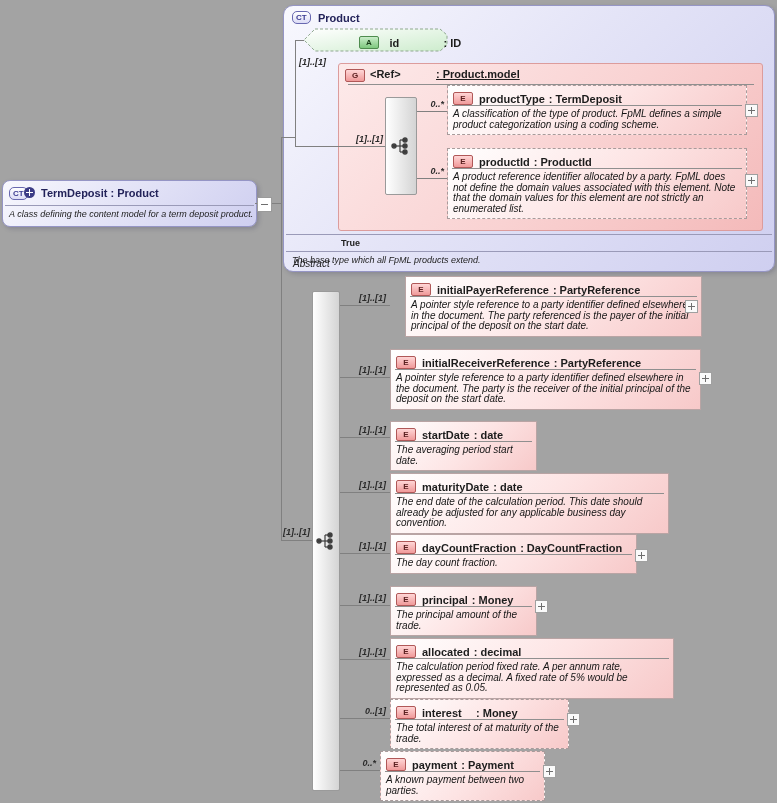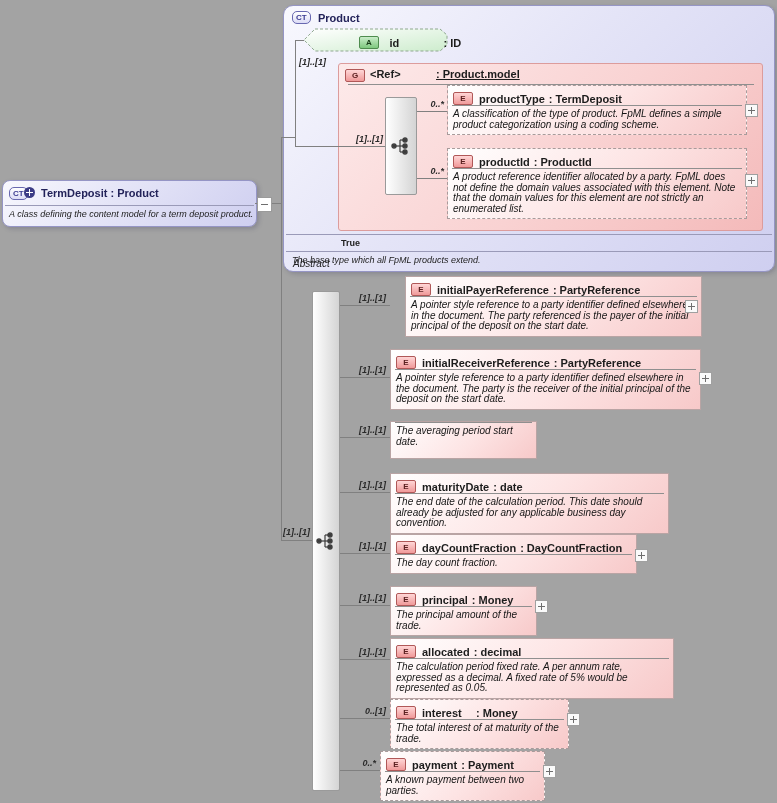--- a/index.html
+++ b/index.html
@@ -203,20 +203,21 @@
   <div class="plusbox" style="left:685px;top:300px;"></div>
 
   <div class="ebox" style="left:390px;top:349px;width:309px;min-height:55px;">
     <div class="ebox-head"><span class="badge pink">E</span><span class="ename">initialReceiverReference</span><span class="etype">: PartyReference</span></div>
     <div class="sep"></div>
     <div class="edesc">A pointer style reference to a party identifier defined elsewhere in the document. The party is the receiver of the initial principal of the deposit on the start date.</div>
   </div>
   <div class="plusbox" style="left:699px;top:372px;"></div>
 
   <div class="ebox" style="left:390px;top:421px;width:145px;min-height:36px;">
+    <div class="ebox-head"><span class="badge pink">E</span><span class="ename">startDate</span><span class="etype">: date</span></div>
     <div class="sep"></div>
     <div class="edesc">The averaging period start date.</div>
   </div>
 
   <div class="ebox" style="left:390px;top:473px;width:277px;min-height:44px;">
     <div class="ebox-head"><span class="badge pink">E</span><span class="ename">maturityDate</span><span class="etype">: date</span></div>
     <div class="sep"></div>
     <div class="edesc">The end date of the calculation period. This date should already be adjusted for any applicable business day convention.</div>
   </div>
 

